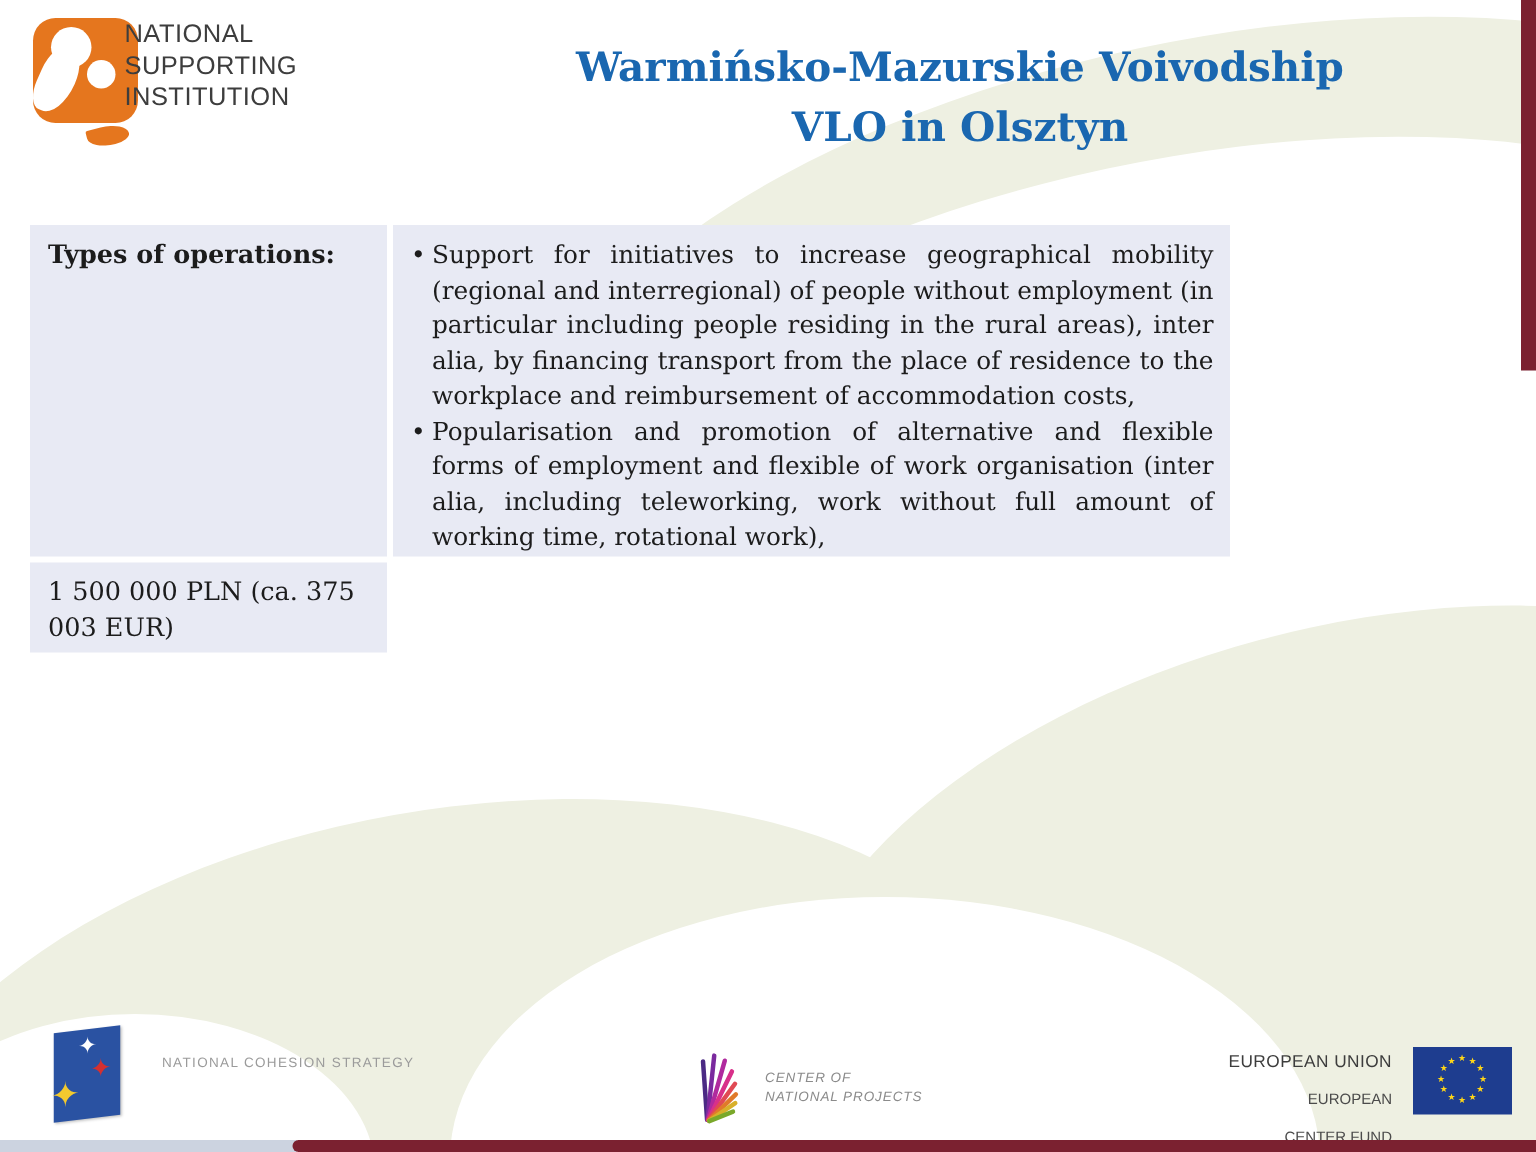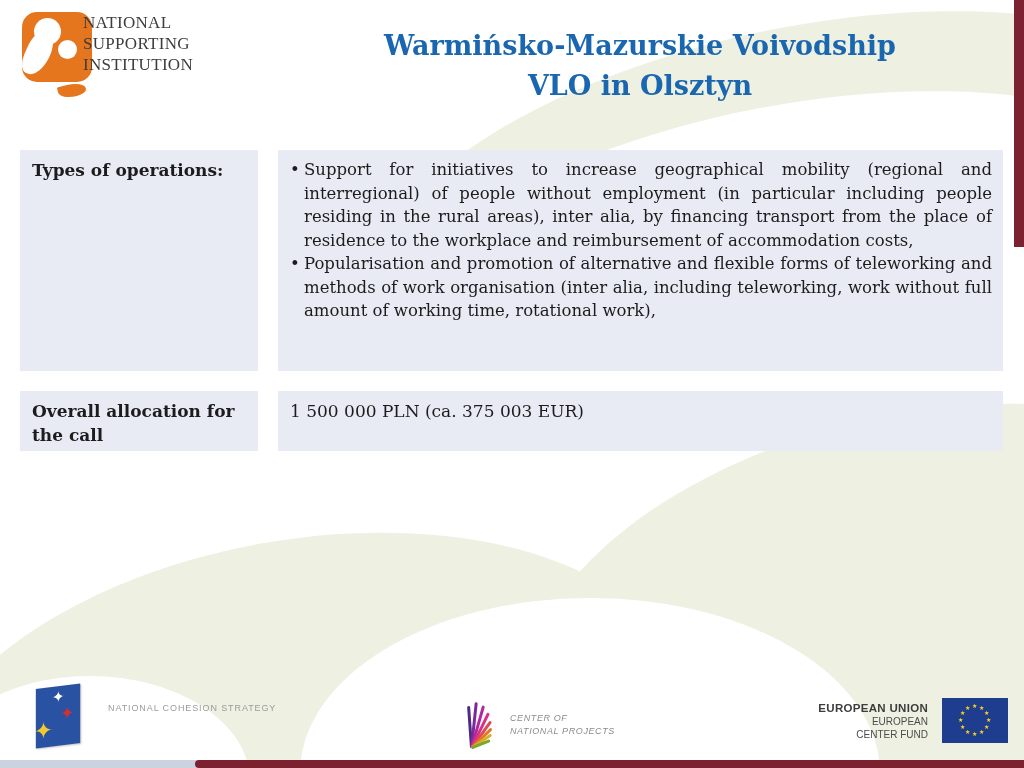--- a/index.html
+++ b/index.html
@@ -24,32 +24,32 @@
   .edge-bottom-gray{position:absolute;left:0;bottom:0;width:198px;height:8px;background:#ccd3e0;}
 
   
   .nsi{position:absolute;left:22px;top:12px;width:120px;height:100px;}
   .nsi-square{position:absolute;left:0;top:0;width:70px;height:70px;border-radius:15px;background:var(--orange,#e5761e);}
   .nsi-blob1{position:absolute;left:12px;top:6px;width:27px;height:27px;border-radius:50%;background:#fff;}
   .nsi-blob2{position:absolute;left:4px;top:18px;width:24px;height:46px;border-radius:50% 50% 60% 40%;background:#fff;transform:rotate(24deg);}
   .nsi-circle{position:absolute;left:36px;top:28px;width:19px;height:19px;border-radius:50%;background:#fff;}
   .nsi-leaf{position:absolute;left:36px;top:72px;width:28px;height:13px;border-radius:2px 100% 60% 100%;background:var(--orange,#e5761e);transform:rotate(-14deg);}
   .nsi-text{
-    position:absolute;left:83px;top:12px;font-family:Liberation Serif, serif;
+    position:absolute;left:83px;top:12px;font-family:Liberation Sans, sans-serif;
     font-size:17px;line-height:21px;color:#3d3d3d;letter-spacing:0.3px;white-space:nowrap;
   }
   .title{
     position:absolute;left:250px;top:26px;width:780px;text-align:center;
     color:var(--title-blue,#1a67b0);font-weight:bold;font-size:27px;line-height:40px;
   }
 
   
   .info-table{
-    position:absolute;left:20px;top:150px;width:983px;
-    display:grid;grid-template-columns:238px 1fr;grid-template-rows:221px 60px 58px;gap:20px;
+    position:absolute;left:20px;top:150px;width:800px;
+    display:grid;grid-template-columns:238px 1fr;grid-template-rows:221px 60px 58px;gap:4px;
   }
   .cell{padding:8px 11px 8px 12px;color:#1c1c1c;overflow:hidden;}
   .cell.light{background:var(--table-row-light,#e8eaf4);}
   .cell.dark{background:var(--table-row-dark,#d5dae9);}
   .cell.label{font-weight:bold;font-size:17px;line-height:24px;}
   .cell.value{font-size:17px;line-height:24px;}
   .bullet{display:flex;font-size:16.5px;line-height:23.5px;}
   .bullet .dot{width:14px;flex:0 0 14px;}
   .bullet .btext{flex:1;text-align:justify;}
 
@@ -64,22 +64,22 @@
   .hc-title{font-size:17px;font-weight:bold;color:#4b4b4b;letter-spacing:0.5px;}
   .hc-sub{font-size:9px;color:#9b9b9b;letter-spacing:0.9px;margin-top:3px;}
 
   .cep-logo{position:absolute;left:456px;top:696px;width:180px;height:62px;font-style:italic;}
   .cep-fan{position:absolute;left:0;top:0;width:52px;height:58px;}
   .fan-stroke{position:absolute;left:14px;bottom:6px;width:3px;transform-origin:bottom center;border-radius:2px;}
   .cep-text{position:absolute;left:54px;top:16px;font-family:"Liberation Sans",sans-serif;font-size:9px;line-height:13px;color:#8b8b8b;letter-spacing:0.6px;}
 
   .eu-logo{position:absolute;right:16px;top:698px;width:240px;height:52px;font-family:"Liberation Sans",sans-serif;}
   .eu-text{position:absolute;right:80px;top:4px;text-align:right;color:#3d3d3d;}
-  .eu-l1{font-size:11.5px;font-weight:bold;letter-spacing:0.3px;}
-  .eu-l2,.eu-l3{font-size:10px;margin-top:2px;color:#4b4b4b;}
+  .eu-l1{font-size:11.5px;font-weight:normal;letter-spacing:0.3px;}
+  .eu-l2,.eu-l3{font-size:10px;margin-top:14px;color:#4b4b4b;}
   .eu-flag{position:absolute;right:0;top:0;width:66px;height:45px;background:var(--eu-blue,#1e3d8f);}
   .eu-star{position:absolute;font-size:6px;line-height:1;color:#ffd617;}
 </style>
 </head>
 <body>
 
 <div class="slide">
 
   <div class="swirl sw-cream sw-top-out"></div>
   <div class="swirl sw-white sw-top-in"></div>
@@ -110,26 +110,25 @@
   <div class="info-table">
 
     <div class="cell light label">Types of operations:</div>
     <div class="cell light value">
       <div class="bullet">
         <span class="dot">•</span>
         <span class="btext">Support for initiatives to increase geographical mobility (regional and interregional) of people without employment (in particular including people residing in the rural areas), inter alia, by financing transport from the place of residence to the workplace and reimbursement of accommodation costs,</span>
       </div>
       <div class="bullet">
         <span class="dot">•</span>
-        <span class="btext">Popularisation and promotion of alternative and flexible forms of teleworking and methods of work organisation (inter alia, including teleworking, work without full amount of working time, rotational work),</span>
+        <span class="btext">Popularisation and promotion of alternative and flexible forms of employment and flexible of work organisation (inter alia, including teleworking, work without full amount of working time, rotational work),</span>
       </div>
     </div>
 
 
-    <div class="cell light label">Overall allocation for the call</div>
     <div class="cell light value">1 500 000 PLN (ca. 375 003 EUR)</div>
   </div>
 
   <div class="hc-logo">
     <div class="hc-flag">
       <span class="hc-star hc-star1">✦</span>
       <span class="hc-star hc-star2">✦</span>
       <span class="hc-star hc-star3">✦</span>
     </div>
     <div class="hc-text">

